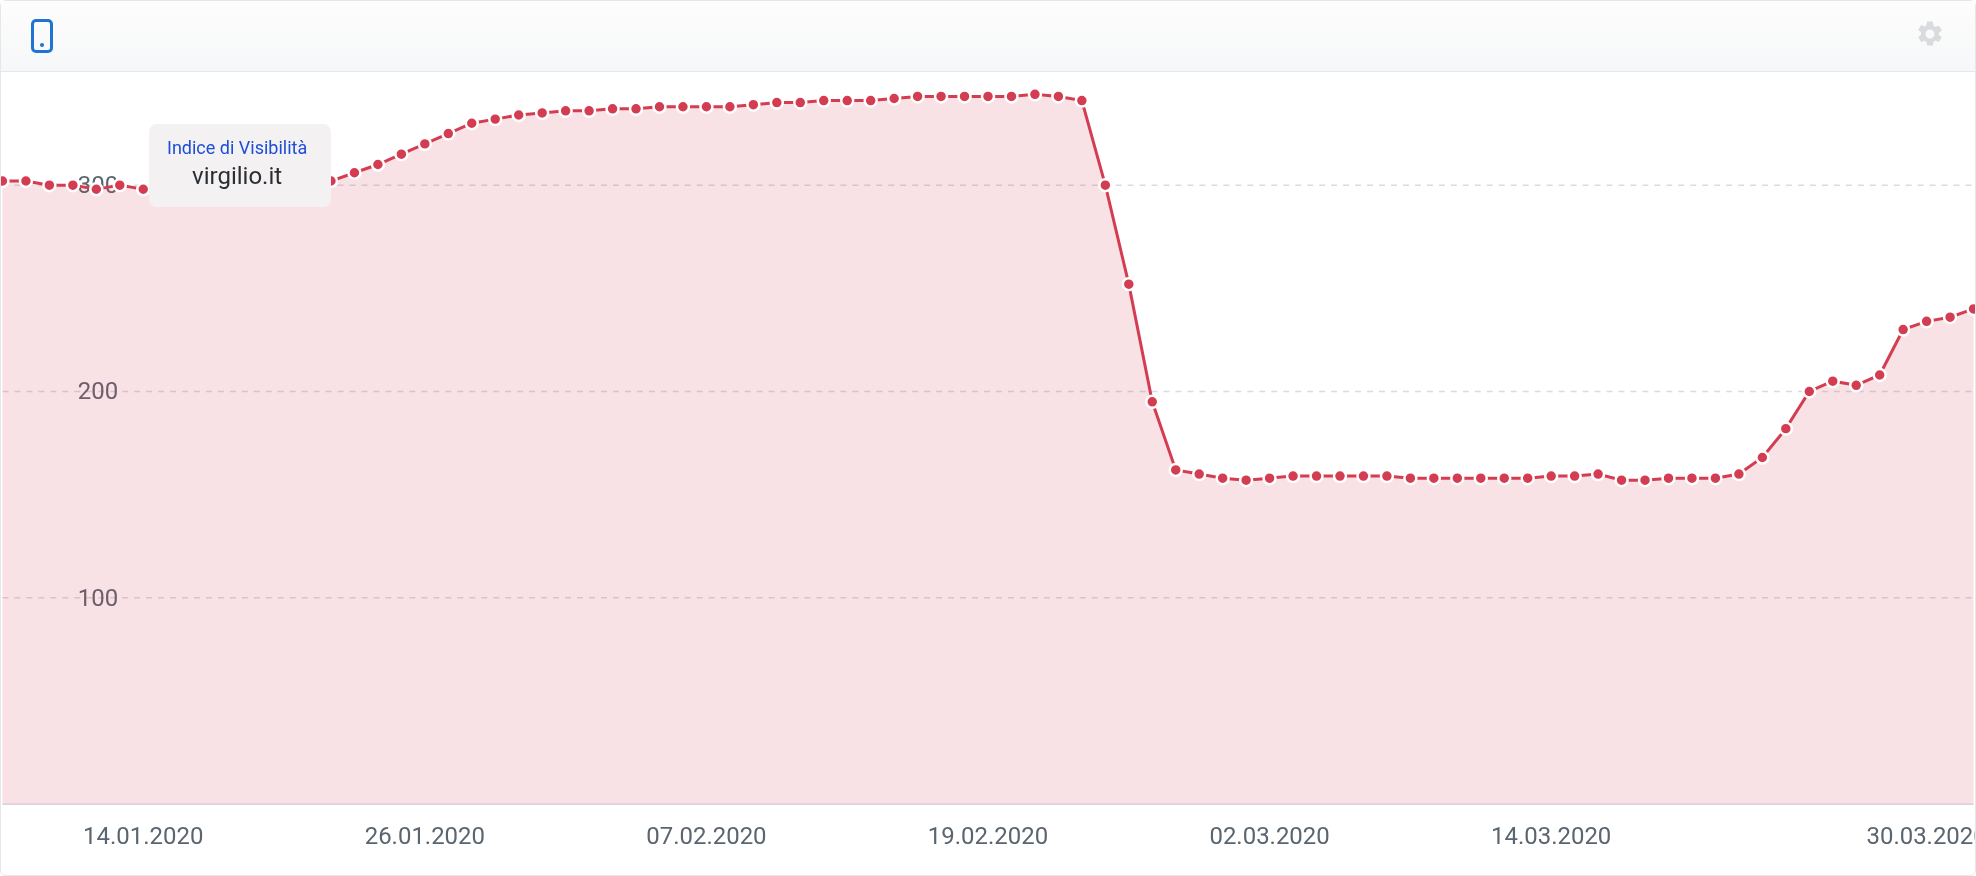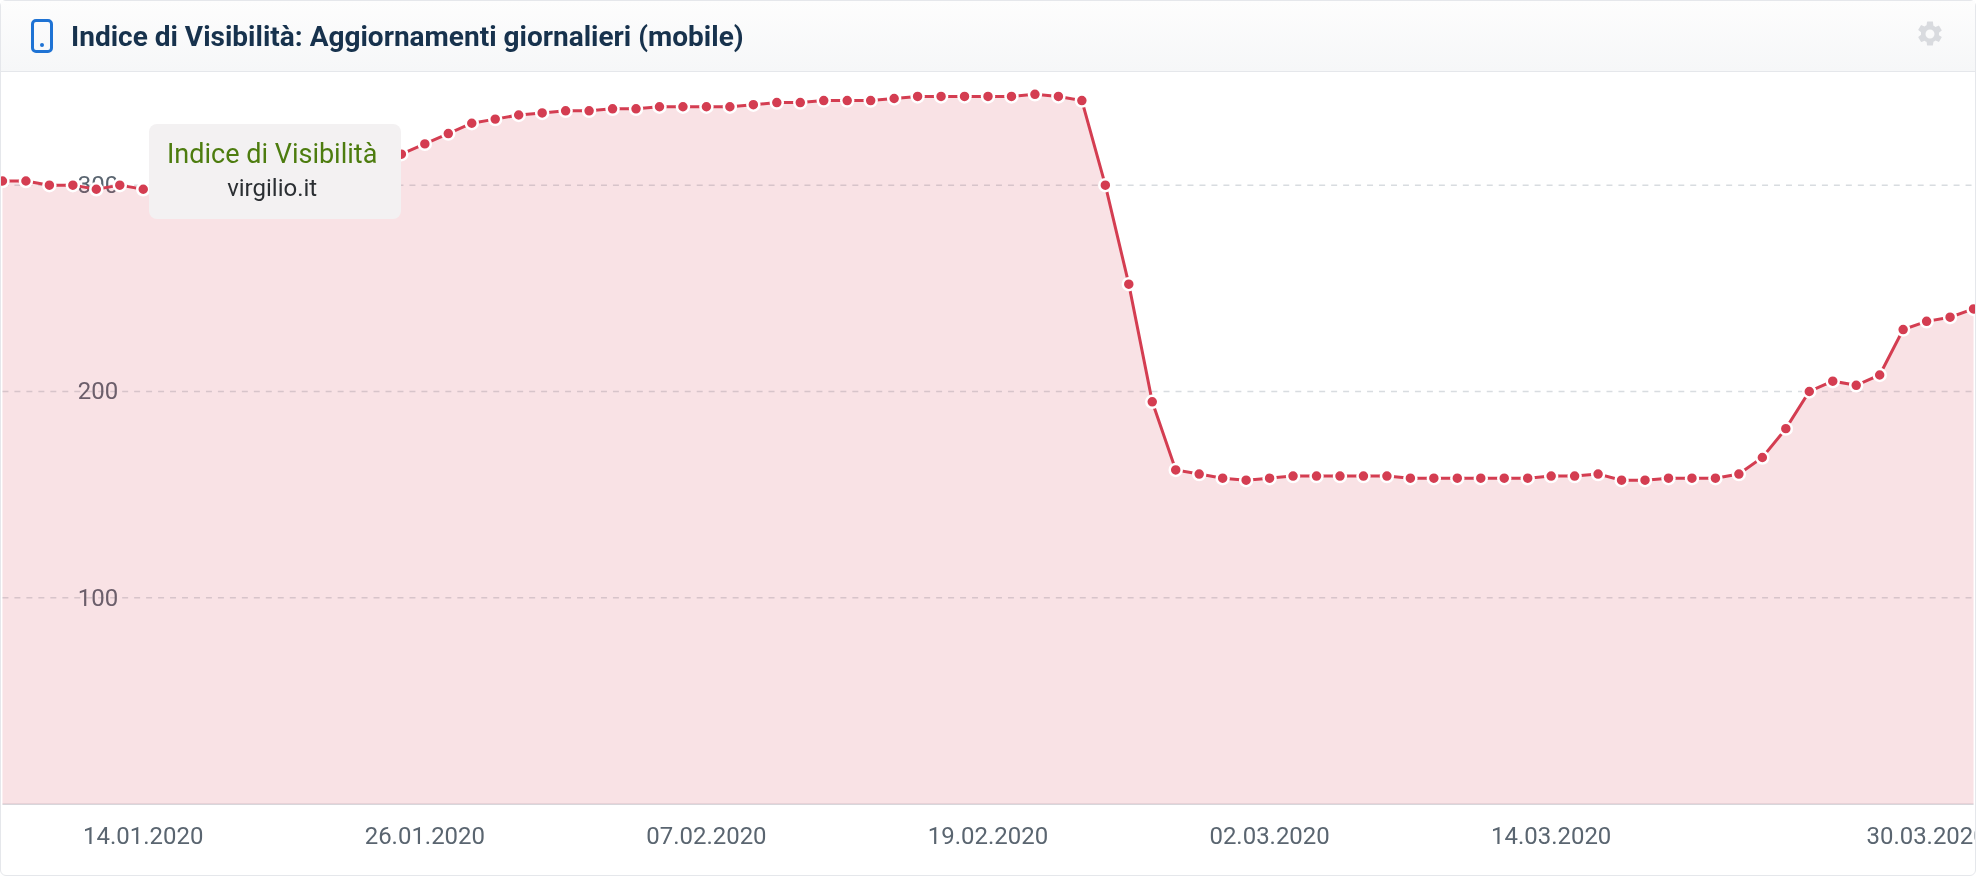--- a/index.html
+++ b/index.html
@@ -79,33 +79,32 @@
     position: absolute;
     top: 52px;
     left: 148px;
     background: #f3f1f2;
     border-radius: 8px;
     padding: 12px 24px 14px 18px;
     font-size: 24px;
     color: #3b3f44;
     line-height: 1.35;
   }
-  .legend-box .series-name { color: #4d7c0f; font-size: 27px; }
+  .legend-box .series-name { color: #1d4ed8; font-size: 18px; }
   .legend-box .domain-name { color: #2b2f33; font-size: 24px; text-align: center; }
   .area-fill { fill: rgba(212, 61, 81, 0.15); }
   .line-stroke { stroke: #d43d51; stroke-width: 3; fill: none; }
   .pt { fill: #d43d51; stroke: #fff; stroke-width: 2.5; }
 </style>
 </head>
 <body>
 
 <div class="panel">
   <div class="panel-header">
     <div class="mobile-icon"></div>
-    <div class="title">Indice di Visibilità: Aggiornamenti giornalieri (mobile)</div>
     <div class="gear">
       <svg width="30" height="30" viewBox="0 0 24 24" fill="currentColor">
         <path d="M19.14,12.94a7.07,7.07,0,0,0,.05-.94,7.07,7.07,0,0,0-.05-.94l2.03-1.58a.5.5,0,0,0,.12-.64l-1.92-3.32a.5.5,0,0,0-.61-.22l-2.39,1a7,7,0,0,0-1.62-.94l-.36-2.54A.5.5,0,0,0,13.9,2H10.1a.5.5,0,0,0-.49.42L9.25,4.96a7,7,0,0,0-1.62.94l-2.39-1a.5.5,0,0,0-.61.22L2.71,8.44a.5.5,0,0,0,.12.64L4.86,10.66a7.07,7.07,0,0,0-.05.94,7.07,7.07,0,0,0,.05.94L2.83,14.12a.5.5,0,0,0-.12.64l1.92,3.32a.5.5,0,0,0,.61.22l2.39-1a7,7,0,0,0,1.62.94l.36,2.54a.5.5,0,0,0,.49.42h3.8a.5.5,0,0,0,.49-.42l.36-2.54a7,7,0,0,0,1.62-.94l2.39,1a.5.5,0,0,0,.61-.22l1.92-3.32a.5.5,0,0,0-.12-.64ZM12,15.6A3.6,3.6,0,1,1,15.6,12,3.6,3.6,0,0,1,12,15.6Z"></path>
       </svg>
     </div>
   </div>
 
   <div class="chart-wrap">
     <svg class="chart" id="chart-svg" viewBox="0 0 1976 804">
         <line class="gridline" x1="0" x2="1976" y1="527.1428571428571" y2="527.1428571428571"></line>

